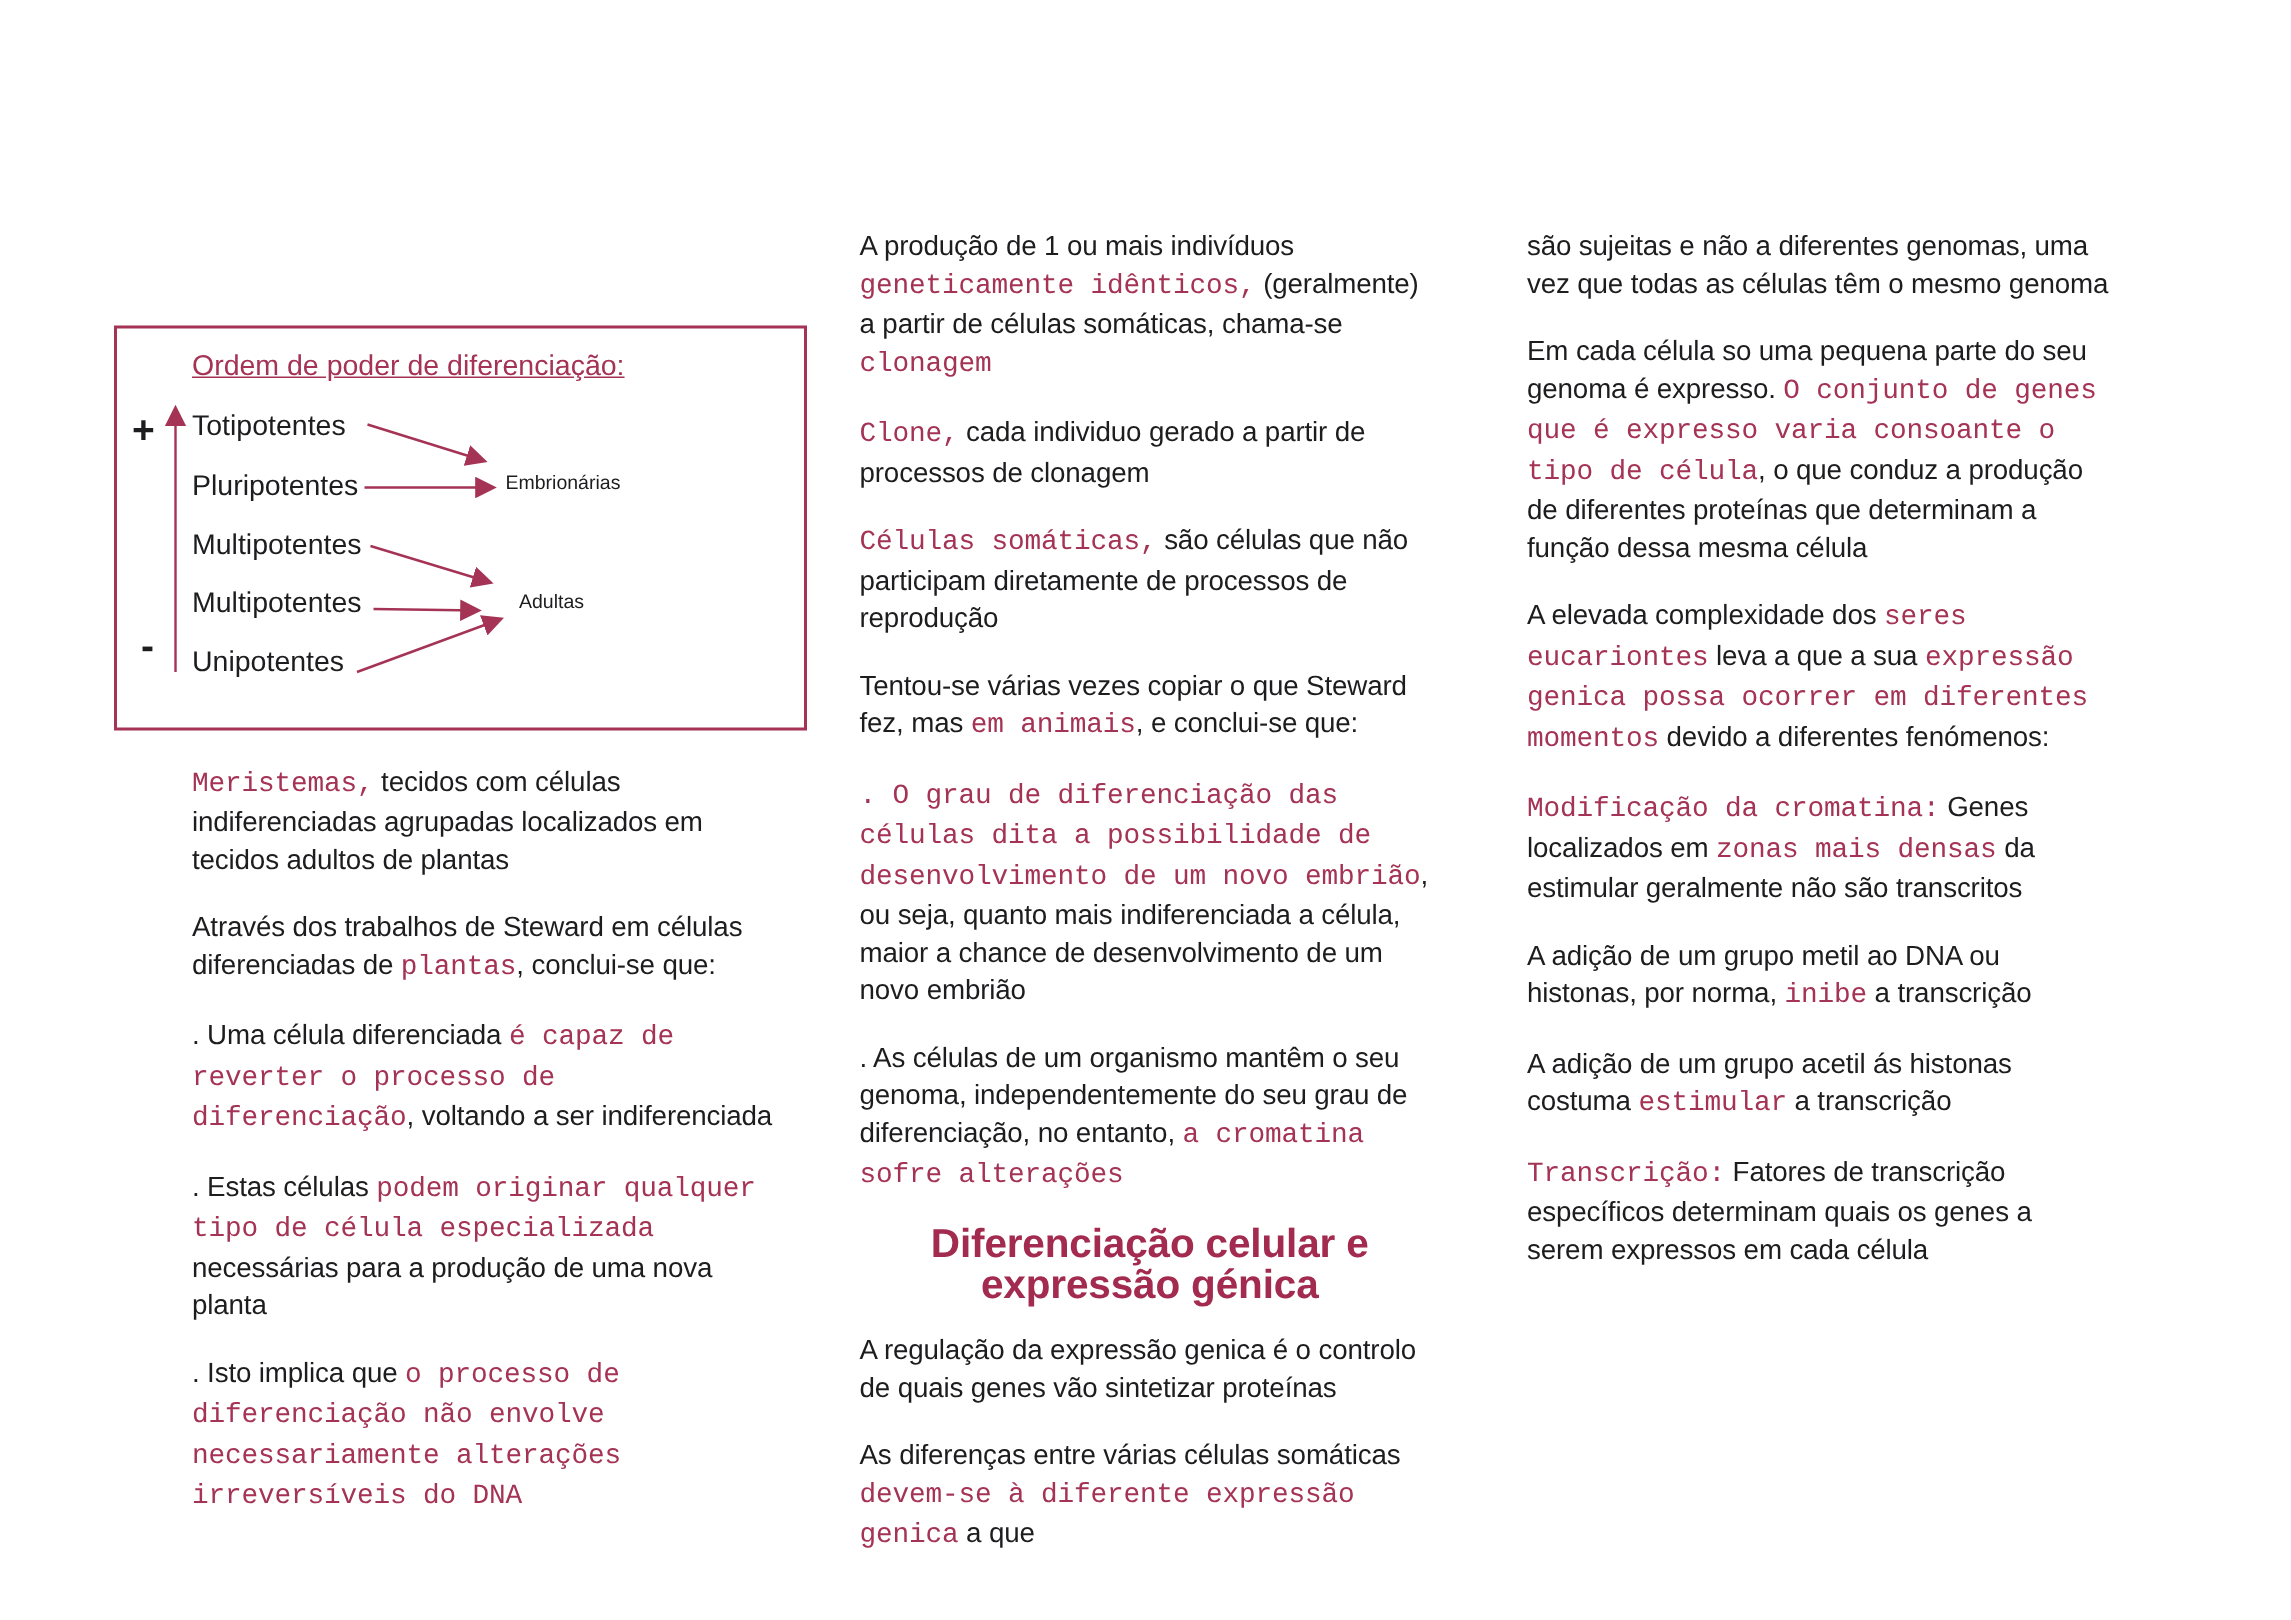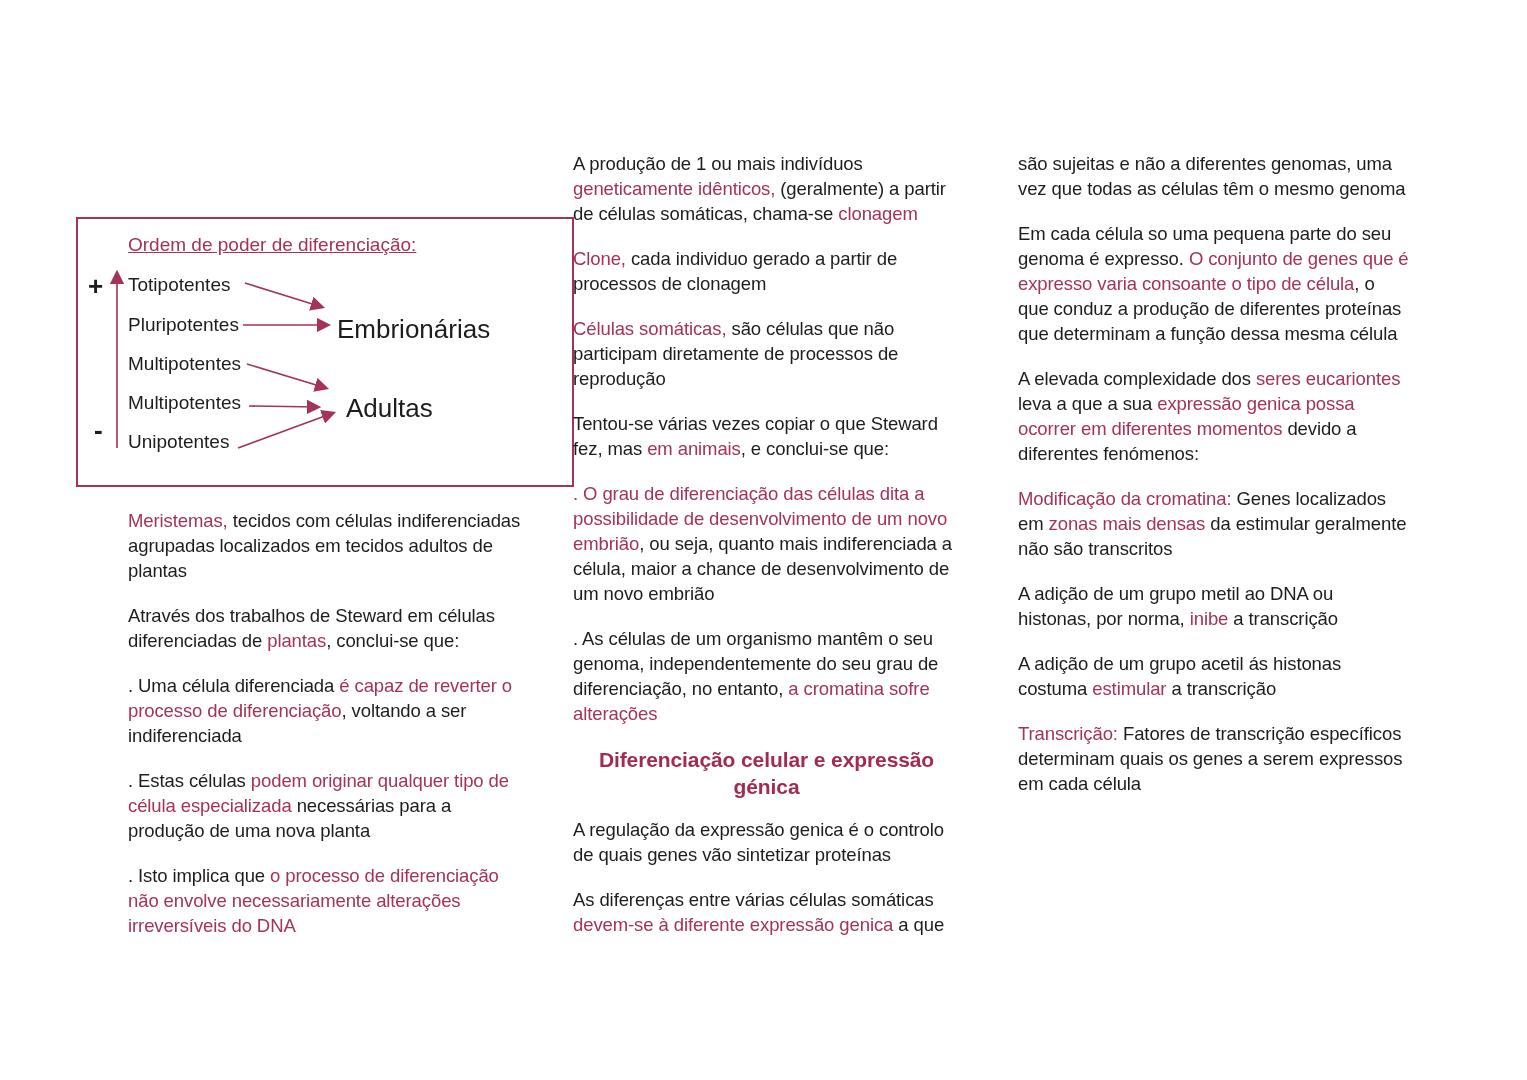--- a/index.html
+++ b/index.html
@@ -13,42 +13,42 @@
     width:1527px;height:1080px;
     background:var(--background);
     font-family:"Liberation Sans", sans-serif;
     color:var(--ink);
     position:relative;
     overflow:hidden;
   }
   .page{position:absolute;inset:0;}
   
   .diagram{
-    position:absolute;left:76px;top:217px;width:498px;height:270px;
+    position:absolute;left:76px;top:217px;width:462px;height:270px;
     box-sizing:border-box;border:2px solid var(--accent);
   }
   .diagram .arrows{position:absolute;left:0;top:0;}
   .diagram .arrows line{stroke:var(--accent);stroke-width:1.6;}
   .diagram .ah{fill:var(--accent);}
   .dg-title{
     position:absolute;left:50px;top:15px;
     color:var(--accent);font-size:19px;text-decoration:underline;
     white-space:nowrap;
   }
   .dg-item{position:absolute;left:50px;font-size:19px;color:var(--ink);white-space:nowrap;text-align:right;}
-  .dg-target{position:absolute;font-size:26px;color:var(--ink);white-space:nowrap;}
+  .dg-target{position:absolute;font-size:13px;color:var(--ink);white-space:nowrap;}
   .dg-sign{position:absolute;font-size:26px;font-weight:bold;color:var(--ink);line-height:22px;}
   
   .col{position:absolute;font-size:18.5px;line-height:25px;letter-spacing:-0.1px;}
   .col p{margin:0 0 20px 0;}
-  .em{color:var(--accent);}
+  .em{color:var(--accent);font-family:Liberation Mono, monospace;}
   .section-heading{
     color:var(--heading);
     font-weight:bold;
-    font-size:21px;line-height:27px;
+    font-size:27px;line-height:27px;
     text-align:center;
     margin:0 0 17px 0;
   }
   .col-left{left:128px;top:508px;width:400px;}
   .col-mid{left:573px;top:151px;width:387px;}
   .col-right{left:1018px;top:151px;width:392px;}
 </style>
 </head>
 <body>
 

